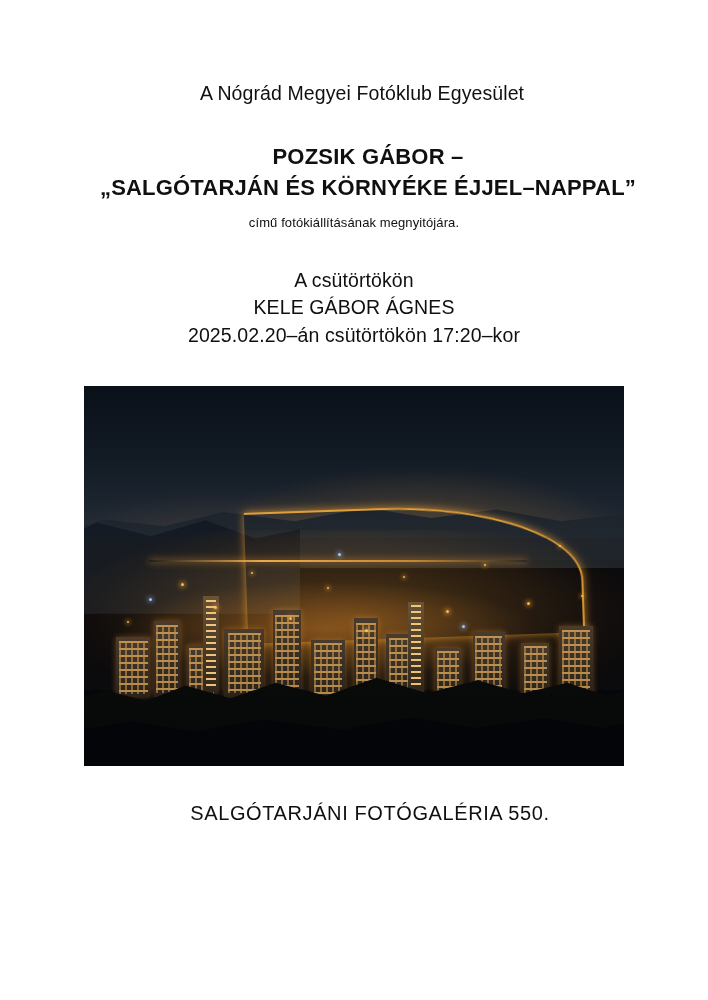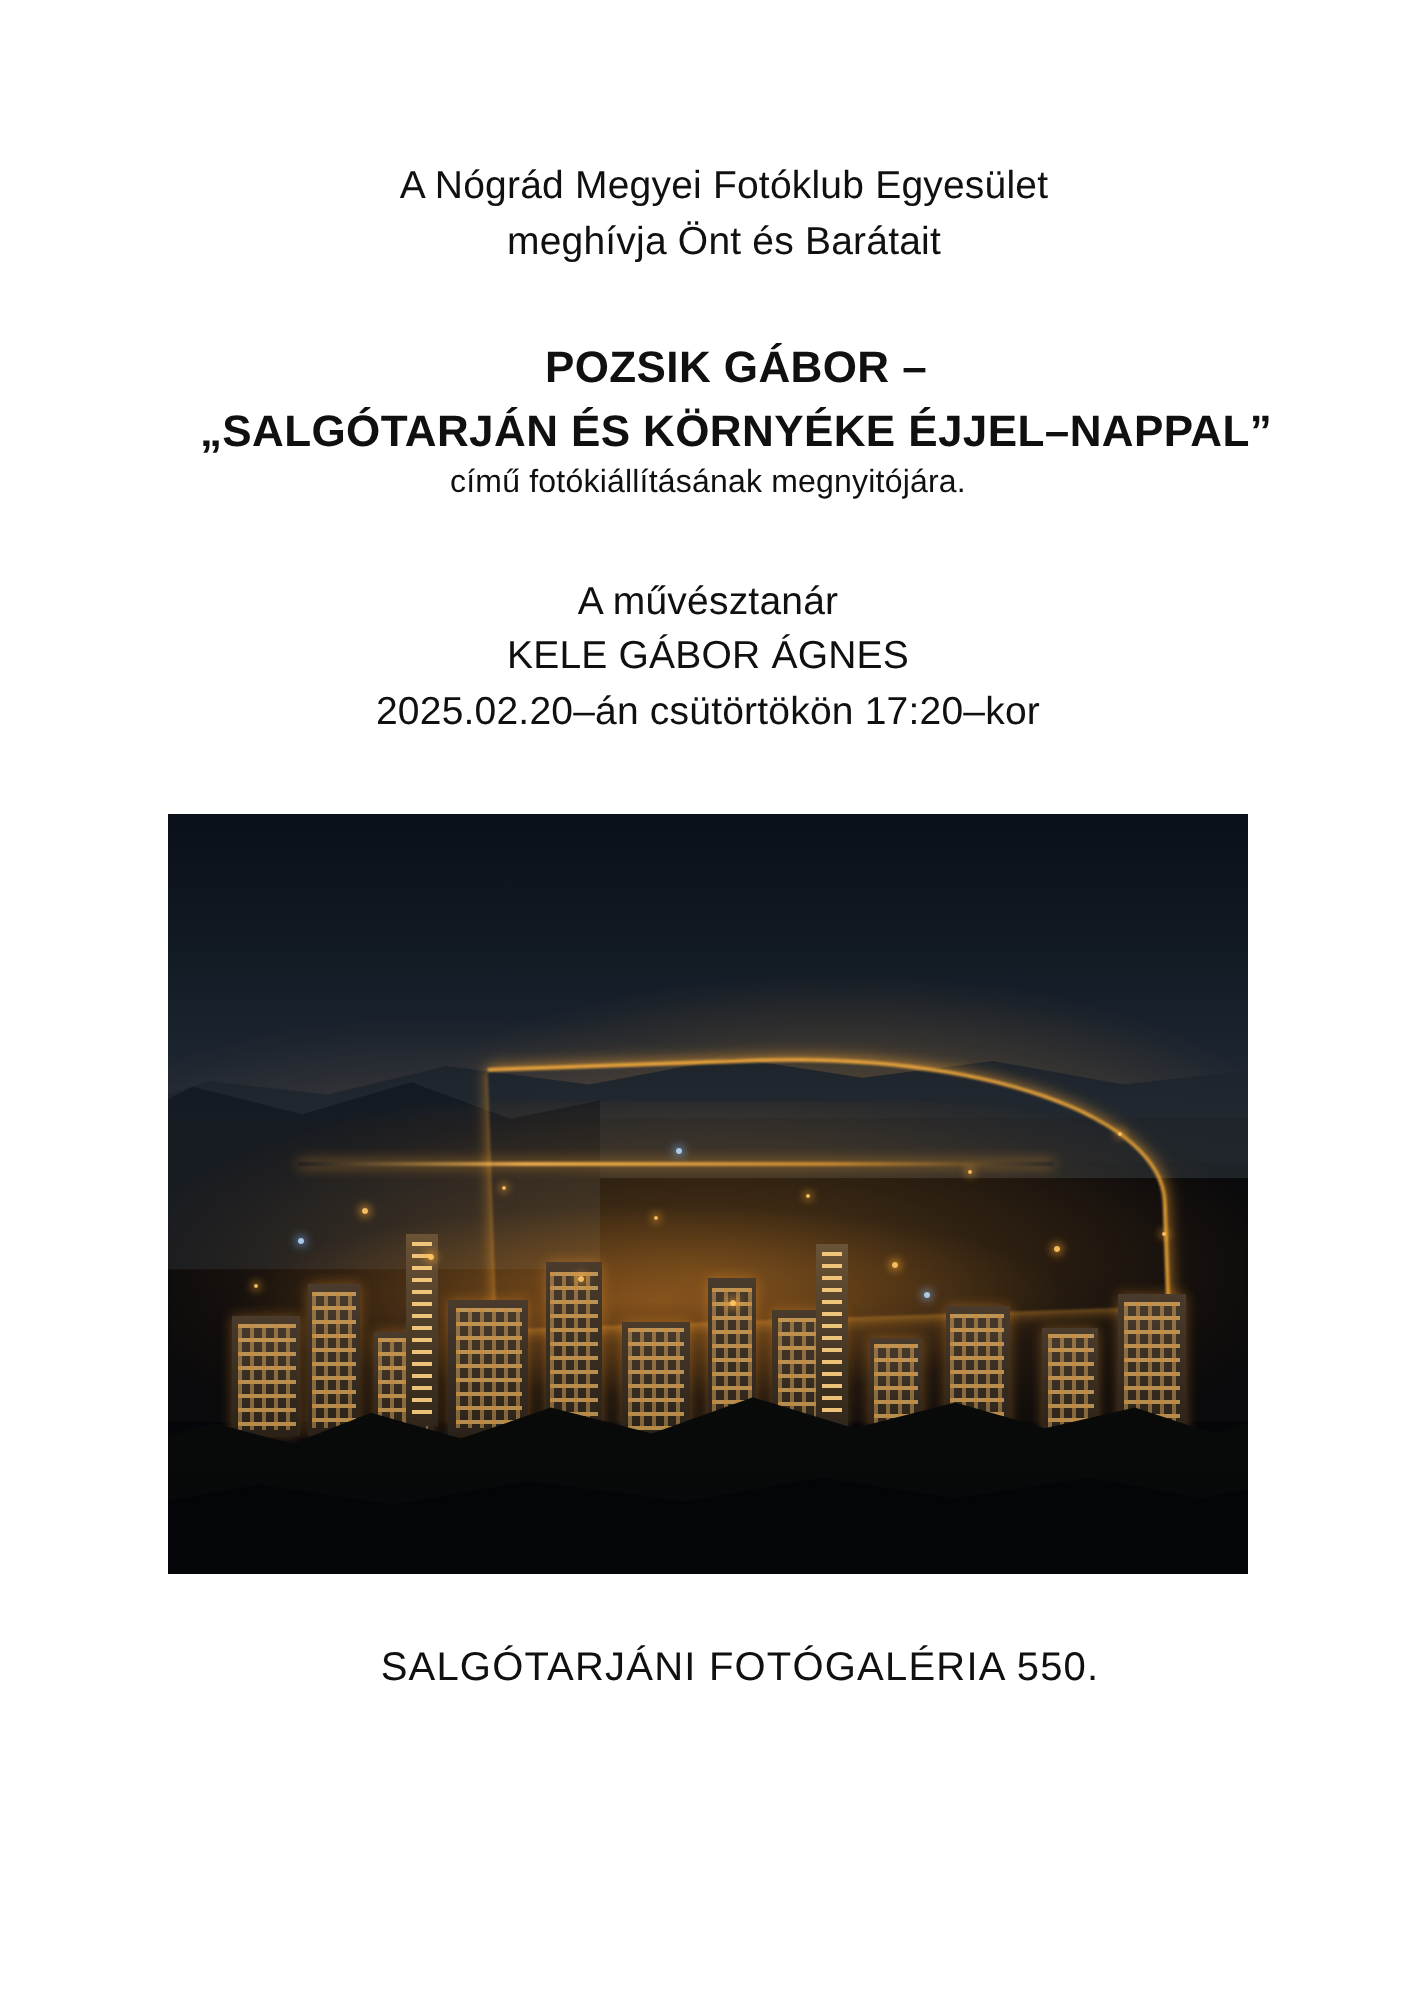--- a/index.html
+++ b/index.html
@@ -41,23 +41,23 @@
   .title-block {
     margin-top: 33px;
     font-size: 22px;
     font-weight: bold;
     letter-spacing: 0.2px;
   }
   .title-block .line { display: block; margin-left: 28px; }
   .title-block .subtitle {
     display: block;
     font-weight: normal;
-    font-size: 16px;
+    font-size: 13px;
     letter-spacing: 0.1px;
-    margin-top: 0;
+    margin-top: 11px;
   }
 
   .details-block {
     margin-top: 34px;
     font-size: 19.5px;
     letter-spacing: 0.1px;
   }
   .details-block .line { display: block; }
 
   
@@ -213,31 +213,30 @@
     margin-left: 32px;
   }
 </style>
 </head>
 <body>
 
 <div class="poster">
 
   <div class="text-block invite-block">
     <span class="line">A Nógrád Megyei Fotóklub Egyesület</span>
-    <span class="line">meghívja Önt és Barátait</span>
   </div>
 
   <div class="text-block title-block">
     <span class="line">POZSIK GÁBOR –</span>
     <span class="line">„SALGÓTARJÁN ÉS KÖRNYÉKE ÉJJEL–NAPPAL”</span>
     <span class="subtitle">című fotókiállításának megnyitójára.</span>
   </div>
 
   <div class="text-block details-block">
-    <span class="line">A művésztanár</span>
+    <span class="line">A csütörtökön</span>
     <span class="line">KELE GÁBOR ÁGNES</span>
     <span class="line">2025.02.20–án csütörtökön 17:20–kor</span>
   </div>
 
   <div class="photo-wrap">
     <div class="photo">
       <div class="sky"></div>
       <div class="hill-far"></div>
       <div class="hill-left"></div>
       <div class="city-glow"></div>

